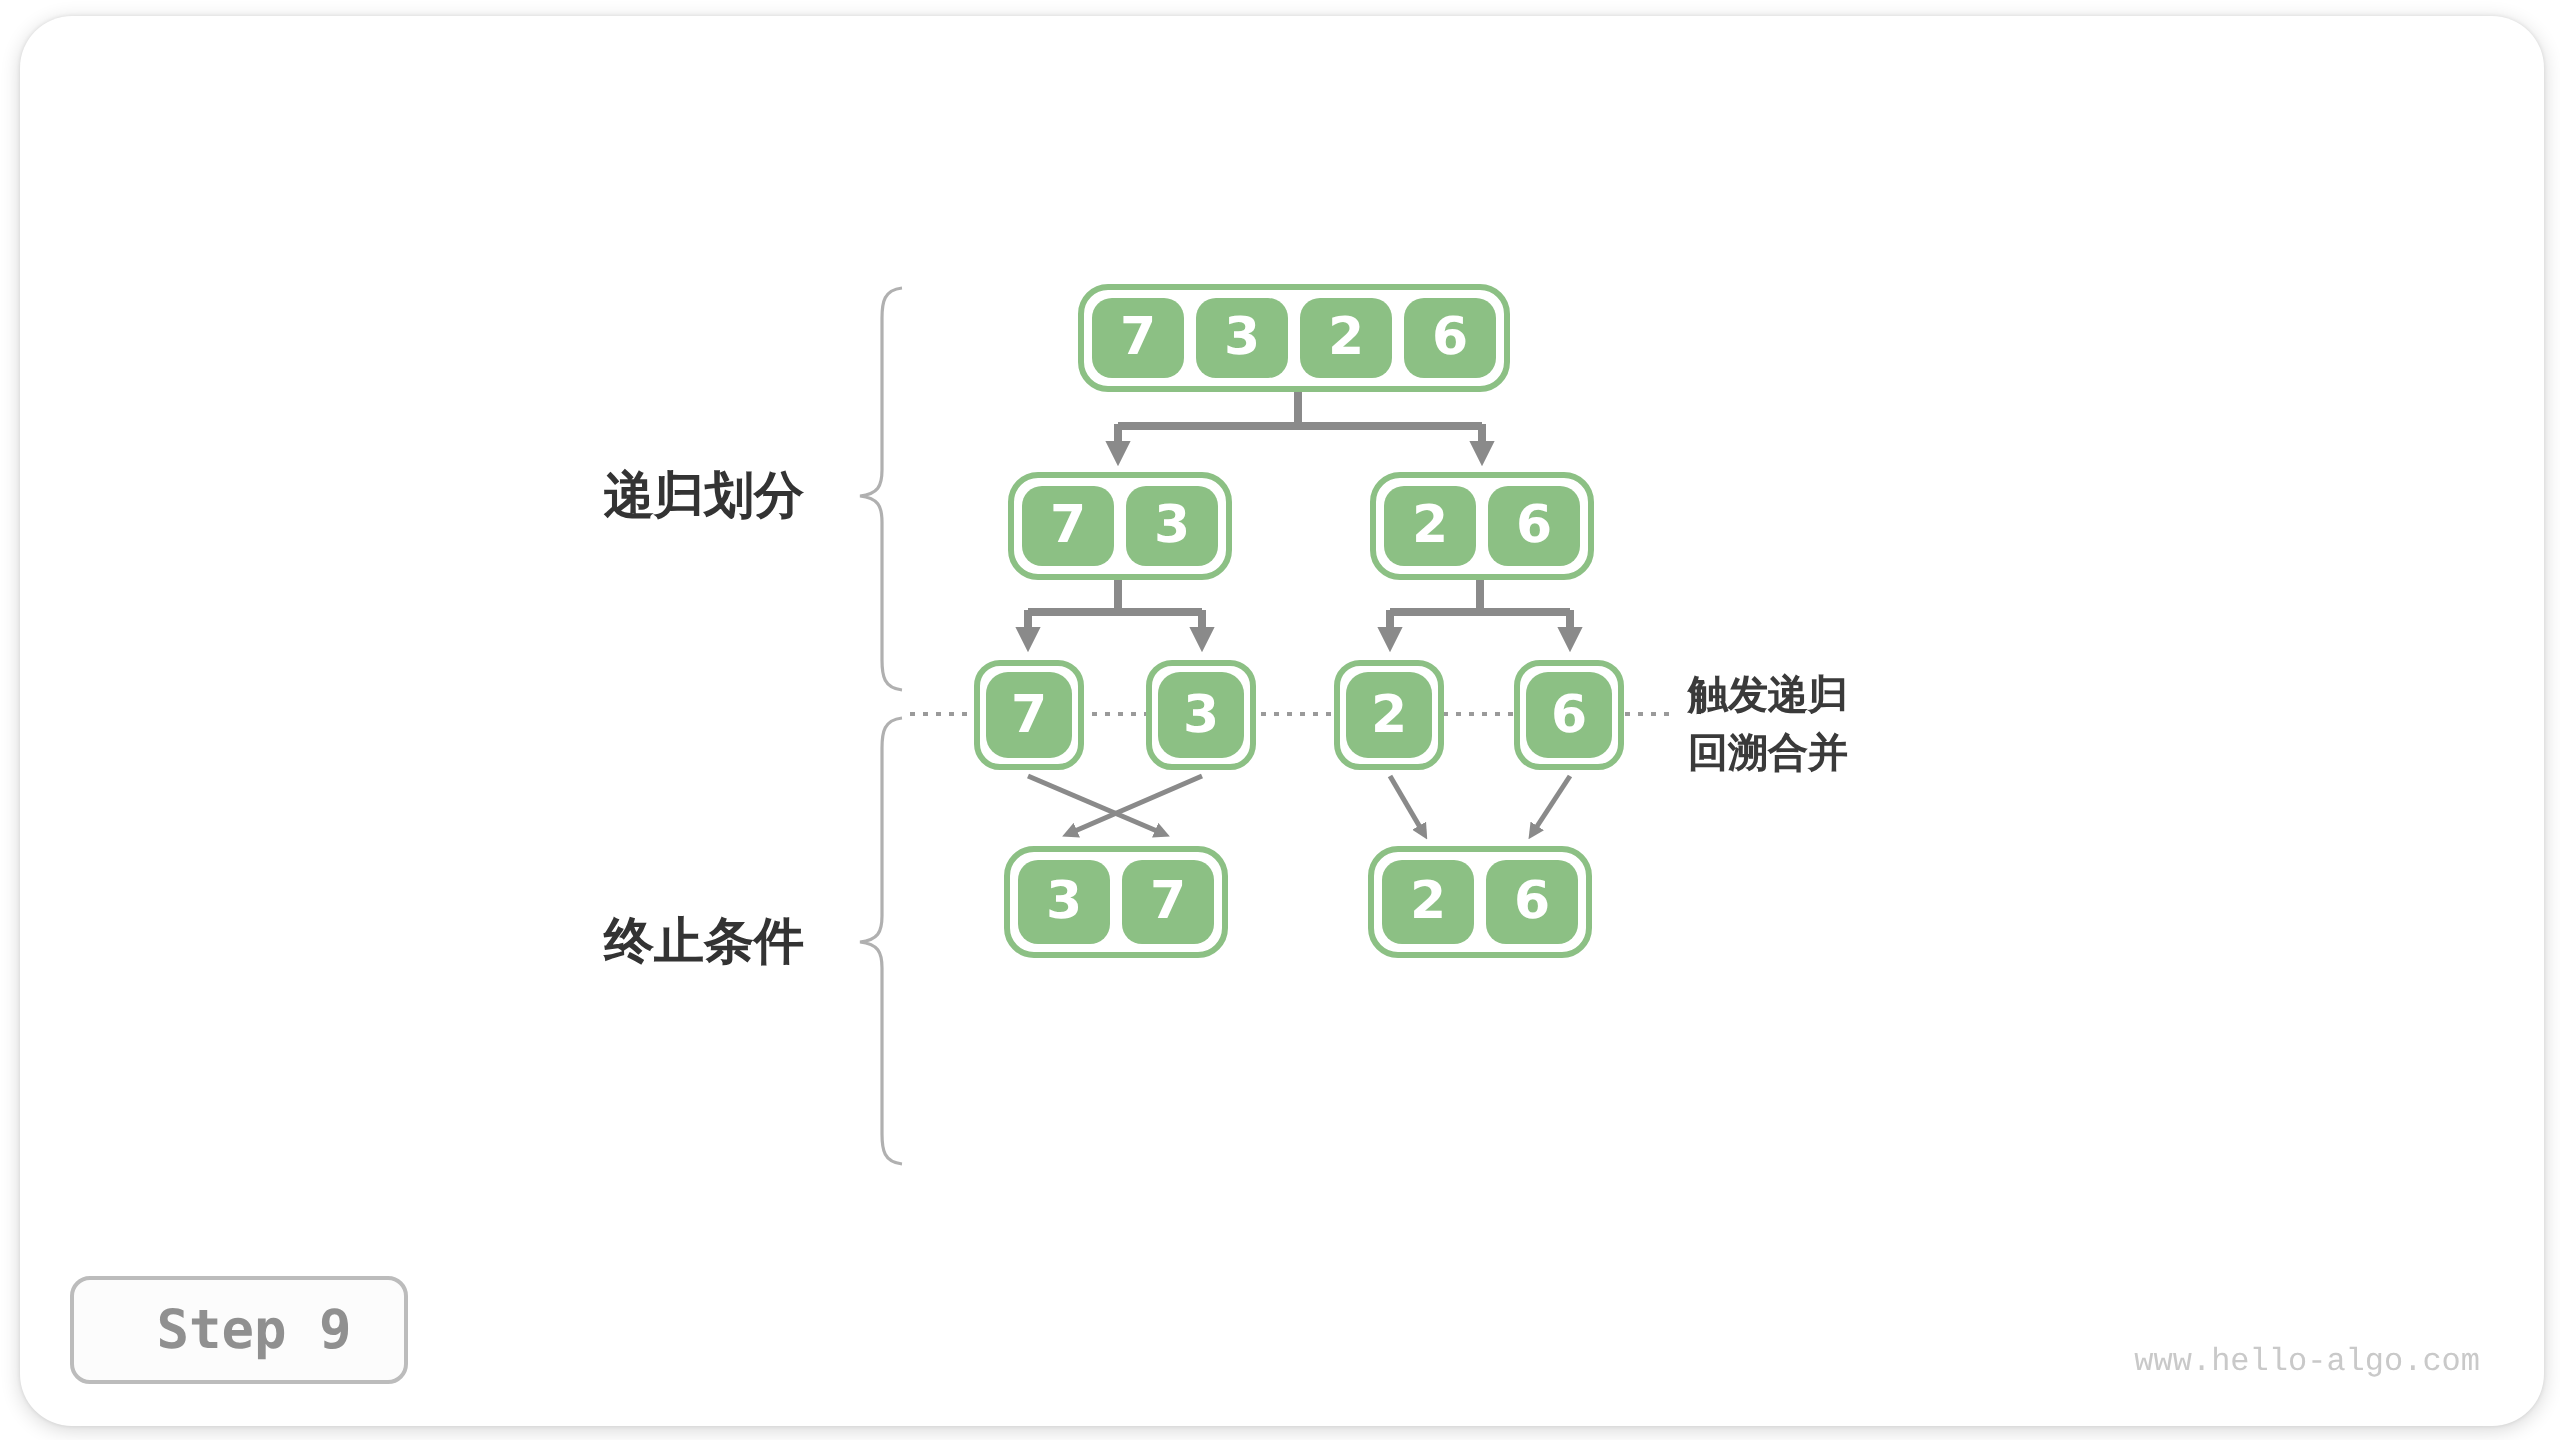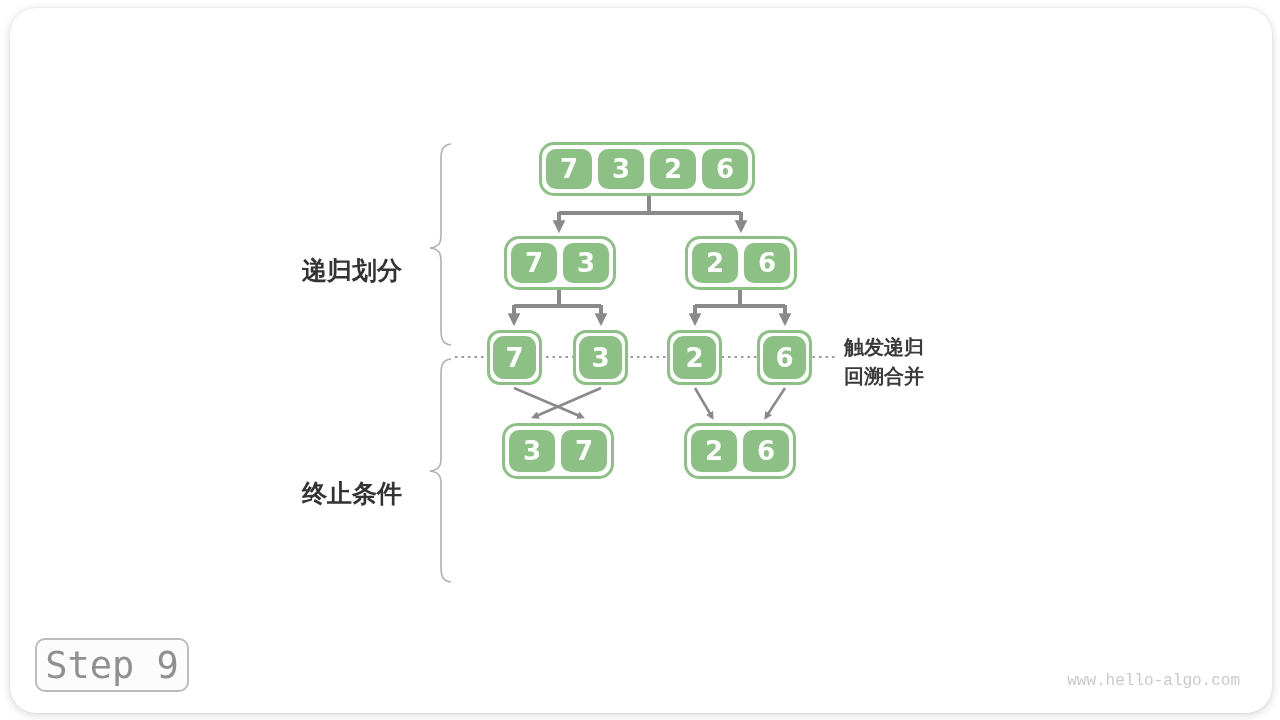--- a/index.html
+++ b/index.html
@@ -18,26 +18,26 @@
   .brace{stroke:var(--brace);stroke-width:1.6;fill:none;}
   .array{position:absolute;display:flex;gap:6px;padding:4px;background:#fff;
     border:3px solid var(--green);border-radius:15px;box-sizing:border-box;}
   .cell{display:flex;align-items:center;justify-content:center;background:var(--green);
     color:#fff;border-radius:10px;font-weight:bold;font-size:26px;}
   .lv1 .cell,.lv2 .cell{width:46px;height:40px;}
   .lv4 .cell{width:46px;height:42px;}
   .single .cell{width:43px;height:43px;border-radius:11px;}
   .single{padding:3px;border-radius:13px;}
   .phase-label{position:absolute;font-size:25px;font-weight:bold;color:var(--label);
-    letter-spacing:0px;line-height:30px;white-space:nowrap;margin-top:23px;}
+    letter-spacing:0px;line-height:30px;white-space:nowrap;}
   .terminate{position:absolute;left:844px;top:333px;font-size:20px;font-weight:bold;
     color:#3a3a3a;line-height:29px;white-space:nowrap;}
   .step-box{position:absolute;left:35px;top:638px;width:150px;height:50px;background:#fcfcfc;
     border:2px solid #bcbcbc;border-radius:10px;display:flex;align-items:center;justify-content:center;
-    font-family:"DejaVu Sans Mono",monospace;font-weight:normal;font-size:37px;color:var(--step);}
+    font-family:"DejaVu Sans Mono",monospace;font-weight:bold;font-size:27px;color:var(--step);padding-left:15px;}
   .watermark{position:absolute;right:40px;top:672px;font-family:Liberation Mono, monospace;
     font-size:16px;color:var(--mark);}
 </style>
 </head>
 <body>
 
 <div class="card"></div>
 
 <svg class="layer" viewBox="0 0 1280 720">
   <defs>

